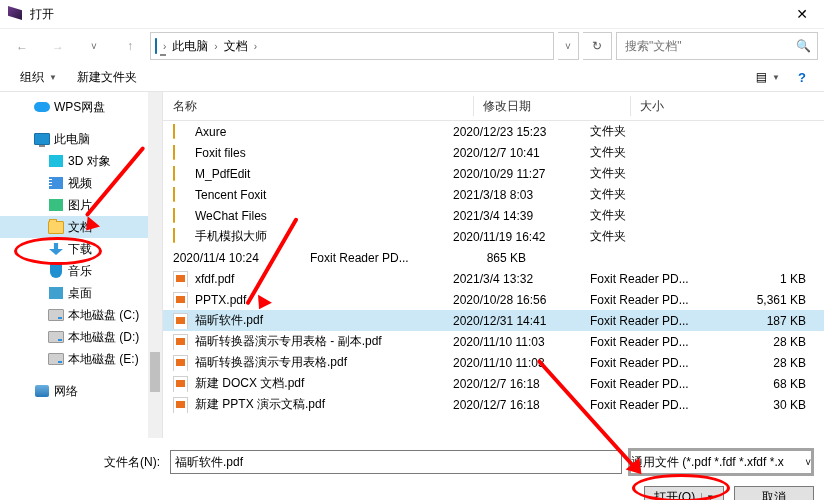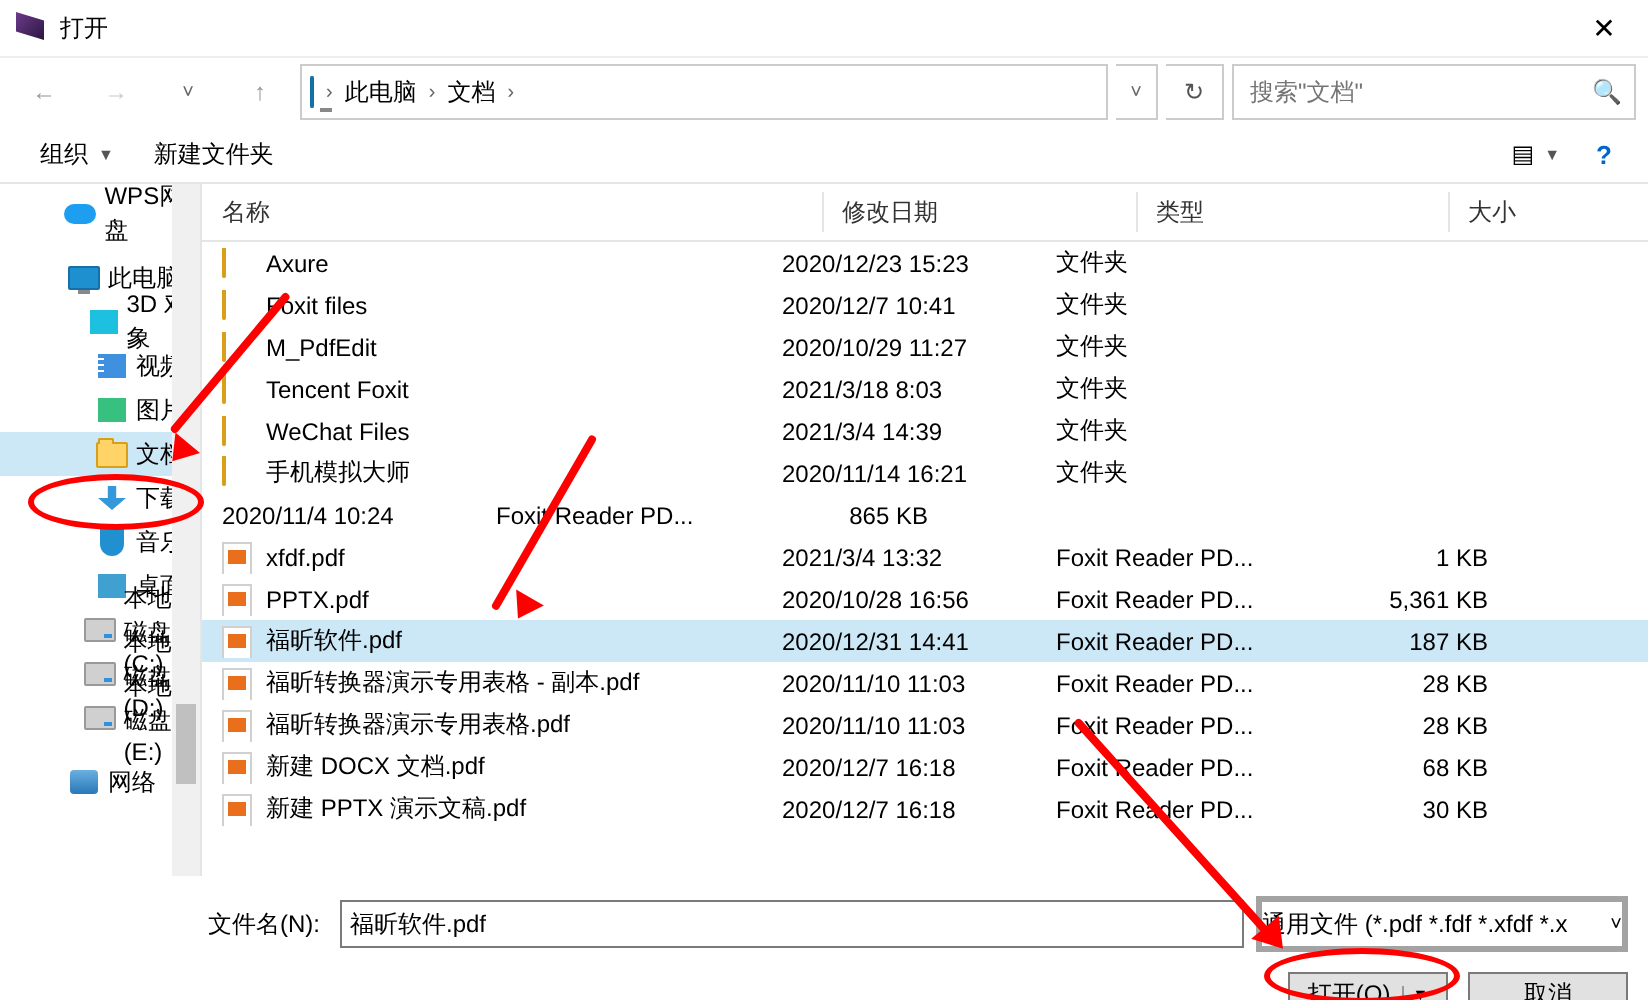--- a/index.html
+++ b/index.html
@@ -211,21 +211,20 @@
           <span class="net-ico"></span>
         </span>
         <span>网络</span>
       </div>
       <div class="treescroll"></div>
     </div>
   <div class="filelist">
     <div class="columns">
       <div class="col" style="width:290px">名称</div>
       <div class="col" style="width:137px">修改日期</div>
-      <div class="col" style="width:136px">类型</div>
       <div class="col" style="width:80px">大小</div>
     </div>
     <div id="files">
         <div class="frow">
           <div class="fcell" style="width:280px;display:flex;align-items:center">
             <span class="fico"><span class="folder-ico"></span></span>
             <span>Axure</span>
           </div>
           <div class="fcell" style="width:137px">2020/12/23 15:23</div>
           <div class="fcell" style="width:136px">文件夹</div>
@@ -265,21 +264,21 @@
           </div>
           <div class="fcell" style="width:137px">2021/3/4 14:39</div>
           <div class="fcell" style="width:136px">文件夹</div>
           <div class="fcell" style="width:80px;text-align:right"></div>
         </div>
         <div class="frow">
           <div class="fcell" style="width:280px;display:flex;">
             <span class="fico"><span class="folder-ico"></span></span>
             <span>手机模拟大师</span>
           </div>
-          <div class="fcell" style="width:137px">2020/11/14 16:21</div>
+          <div class="fcell" style="width:137px">2020/11/19 16:42</div>
           <div class="fcell" style="width:136px">文件夹</div>
           <div class="fcell" style="width:80px;text-align:right"></div>
         </div>
         <div class="frow">
           <div class="fcell" style="width:137px">2020/11/4 10:24</div>
           <div class="fcell" style="width:136px">Foxit Reader PD...</div>
           <div class="fcell" style="width:80px;text-align:right">865 KB</div>
         </div>
         <div class="frow">
           <div class="fcell" style="width:280px;display:flex;align-items:center">

